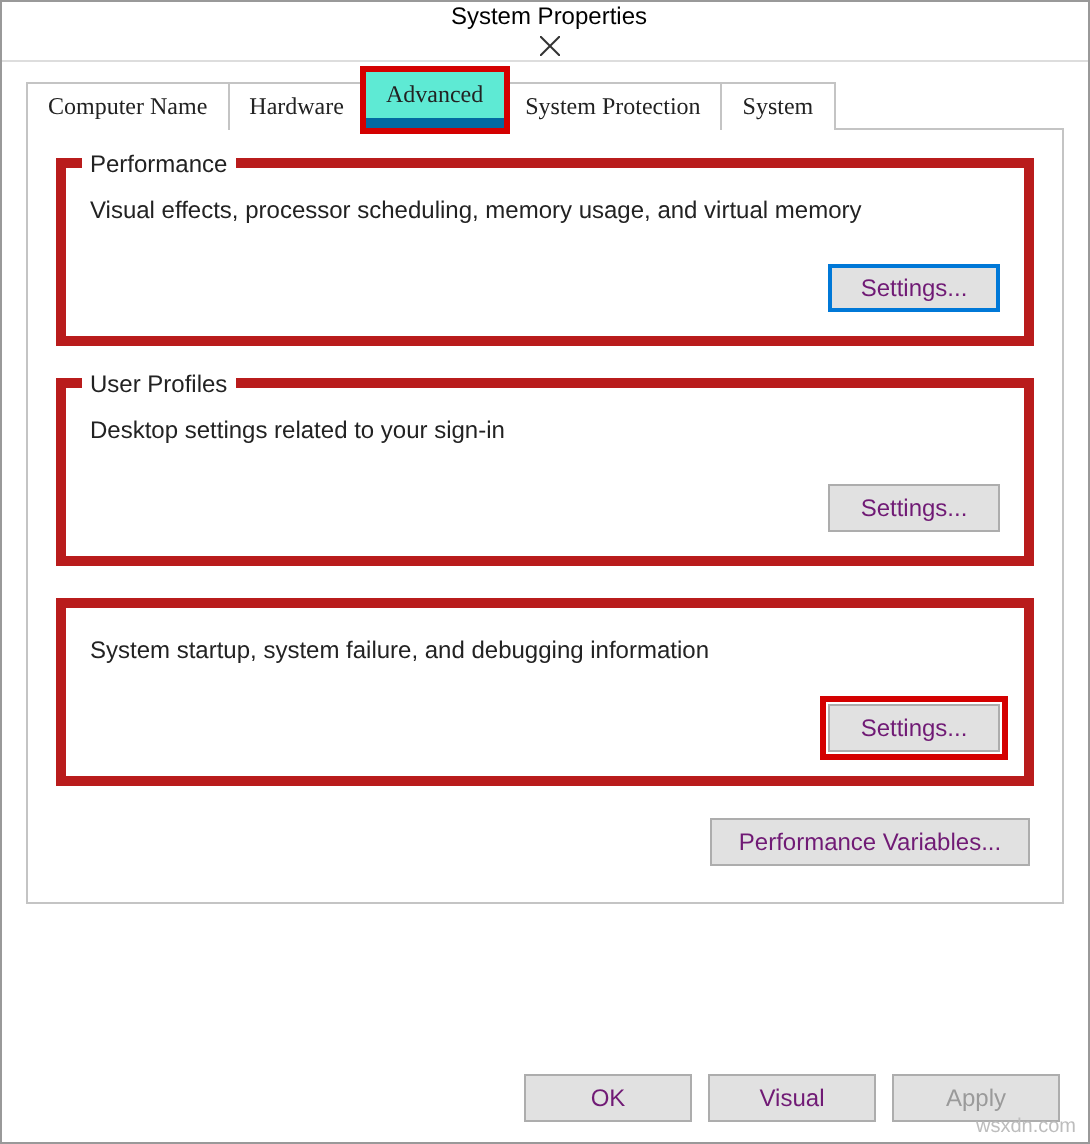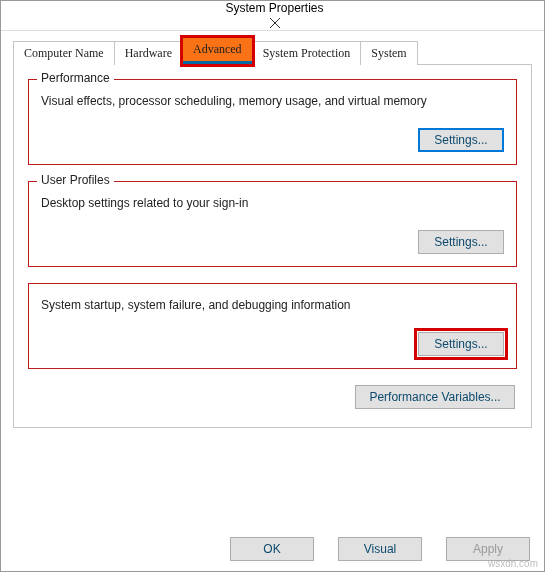--- a/index.html
+++ b/index.html
@@ -53,41 +53,41 @@
       border-bottom: none;
       background: #fff;
       margin-right: -1px;
       cursor: pointer;
       position: relative;
       top: 1px;
       color: #222;
       font-family: Liberation Serif, serif;
     }
     .tab.active {
-      background: #f97316;
-      border-bottom: 4px solid #0369a1;
+      background: #5eead4;
+      border-bottom: 6px solid #0369a1;
       z-index: 2;
     }
     .tab.highlight {
       outline: 3px solid #d40000;
       outline-offset: -1px;
       z-index: 3;
     }
     .tabpanel {
       border: 1px solid #c4c4c4;
       border-top: none;
       padding: 14px 14px 18px 14px;
       background: #fff;
     }
     .intro {
       margin: 0 0 12px 2px;
       color: #222;
     }
     .group {
-      border: 1px solid #b91c1c;
+      border: 5px solid #b91c1c;
       position: relative;
       padding: 14px 12px 12px 12px;
       margin-bottom: 16px;
     }
     .group-title {
       position: absolute;
       top: -9px;
       left: 8px;
       background: #fff;
       padding: 0 4px;
@@ -102,21 +102,21 @@
       justify-content: flex-end;
     }
     button.win-btn {
       min-width: 86px;
       height: 24px;
       background: #e1e1e1;
       border: 1px solid #adadad;
       padding: 0 12px;
       cursor: pointer;
       font-size: 12px;
-      color: #0c4a6e;
+      color: #701a75;
     }
     button.win-btn:disabled {
       color: #9a9a9a;
       cursor: default;
     }
     button.win-btn.focus-ring {
       border: 2px solid #0078d7;
       padding: 0 11px;
     }
     button.win-btn.highlight {
@@ -130,21 +130,21 @@
       padding-right: 2px;
     }
     .env-row button {
       min-width: 160px;
     }
     .footer {
       position: absolute;
       bottom: 10px;
       right: 14px;
       display: flex;
-      gap: 24px;
+      gap: 8px;
     }
     .footer button {
       min-width: 84px;
     }
     .watermark {
       position: absolute;
       bottom: 2px;
       right: 6px;
       font-size: 10px;
       color: #bdbdbd;

